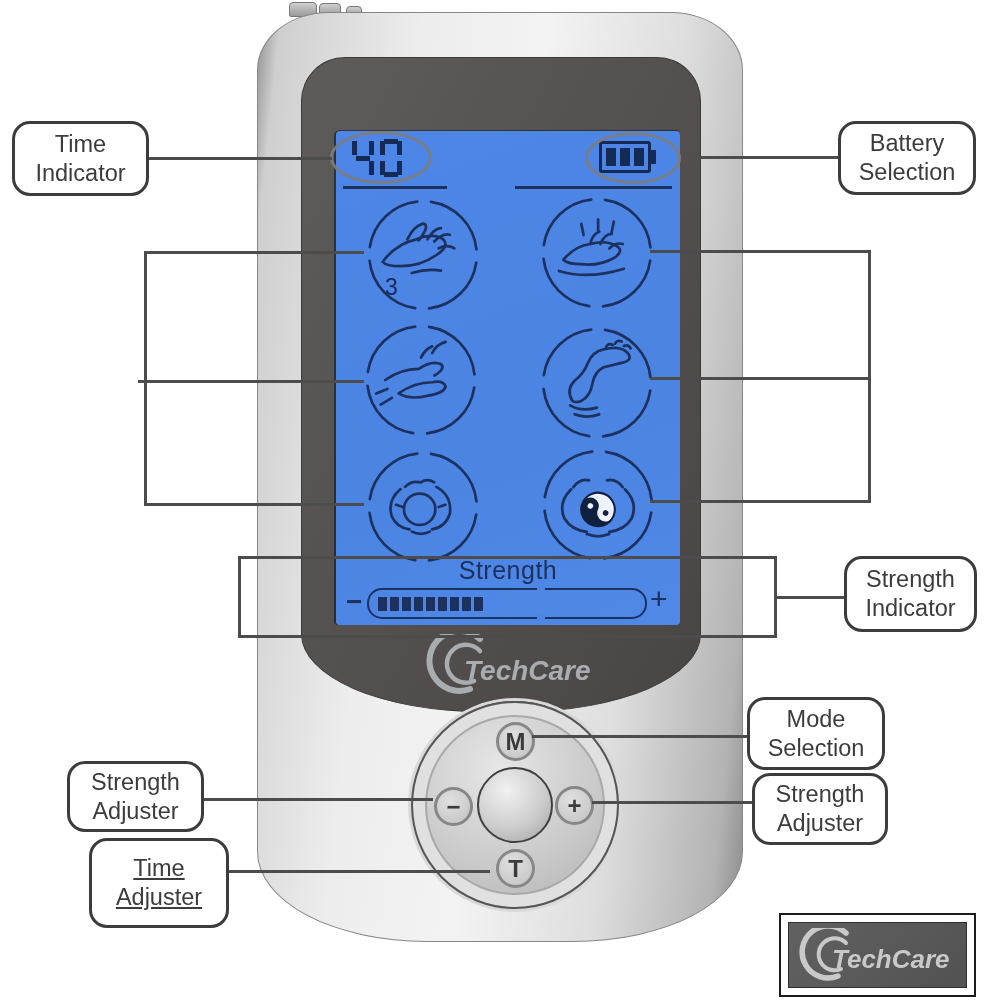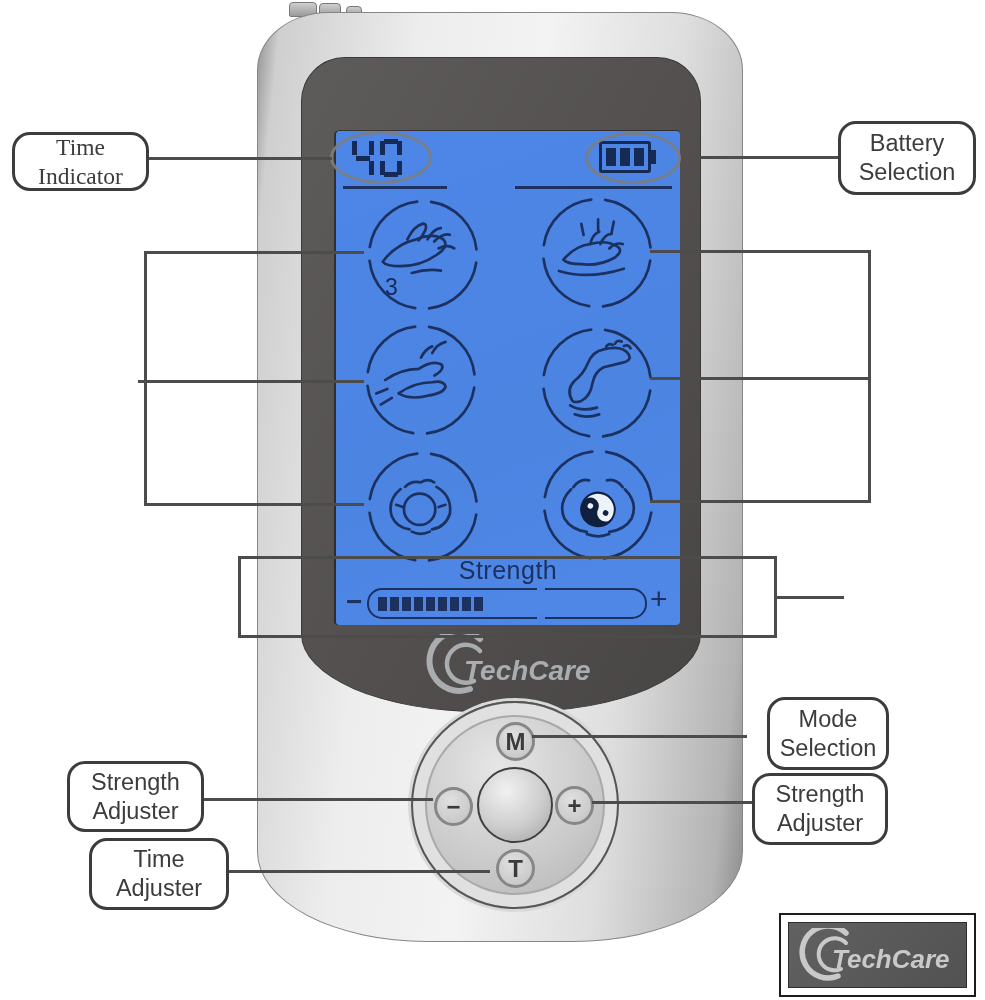--- a/index.html
+++ b/index.html
@@ -238,26 +238,27 @@
   <div class="co-vline" style="left:868px;top:250px;height:253px;"></div>
 
   <div class="co-rect" style="left:238px;top:556px;width:539px;height:82px;"></div>
   <div class="co-line" style="left:777px;top:596px;width:67px;"></div>
 
   <div class="co-line" style="left:532px;top:735px;width:215px;"></div>
   <div class="co-line" style="left:592px;top:801px;width:160px;"></div>
   <div class="co-line" style="left:203px;top:798px;width:230px;"></div>
   <div class="co-line" style="left:228px;top:870px;width:262px;"></div>
 
-  <div class="co-box" style="left:12px;top:132px;width:137px;height:59px;font-family:Liberation Serif, serif;">Time Indicator</div>
+  <div class="co-box" style="left:12px;top:121px;width:137px;height:75px;">Time Indicator</div>
   <div class="co-box" style="left:838px;top:121px;width:138px;height:74px;">Battery Selection</div>
-  <div class="co-box" style="left:767px;top:697px;width:122px;height:73px;">Mode Selection</div>
+  <div class="co-box" style="left:844px;top:556px;width:133px;height:76px;">Strength Indicator</div>
+  <div class="co-box" style="left:747px;top:697px;width:138px;height:73px;">Mode Selection</div>
   <div class="co-box" style="left:752px;top:773px;width:136px;height:72px;">Strength Adjuster</div>
   <div class="co-box" style="left:67px;top:761px;width:137px;height:71px;">Strength Adjuster</div>
-  <div class="co-box" style="left:89px;top:838px;width:140px;height:72px;">Time Adjuster</div>
+  <div class="co-box" style="left:89px;top:838px;width:140px;height:90px;text-decoration:underline;">Time Adjuster</div>
 
   <div class="foot-logo">
     <div class="foot-inner">
       <svg width="160" height="54">
         <path d="M48 5 A26 26 0 1 0 40 48" stroke="#c9c9c9" stroke-width="5.5" fill="none" stroke-linecap="round"></path>
         <path d="M48 15 A16 16 0 1 0 43 41" stroke="#c9c9c9" stroke-width="4" fill="none" stroke-linecap="round"></path>
         <text x="34" y="40" font-family="Liberation Sans, sans-serif" font-style="italic" font-weight="700" font-size="26" fill="#c9c9c9">TechCare</text>
       </svg>
     </div>
   </div>

